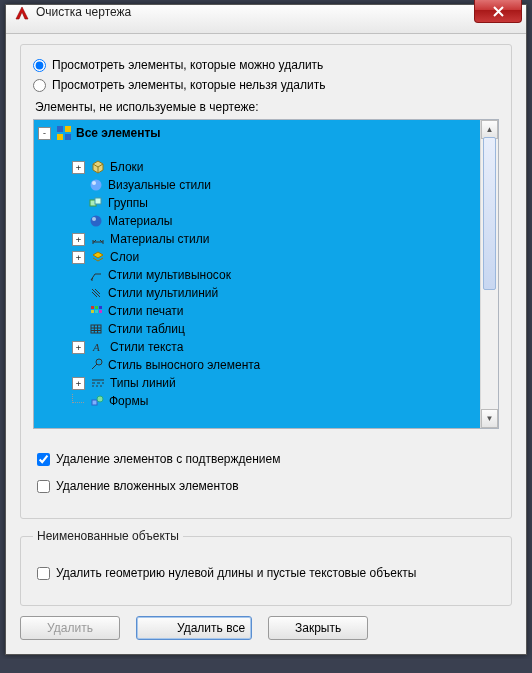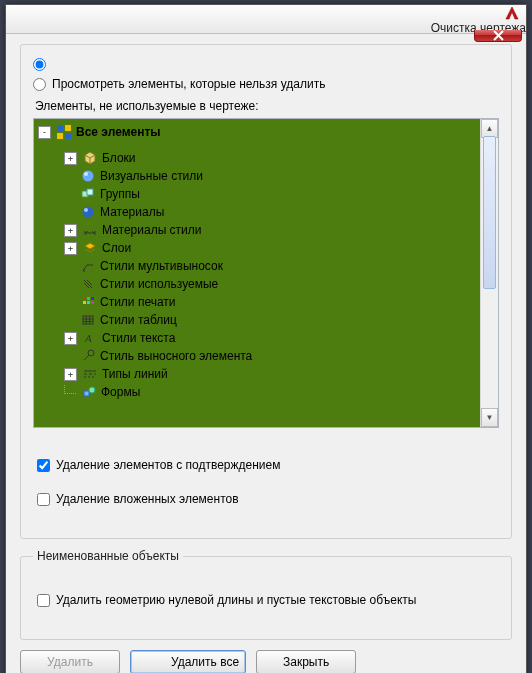--- a/index.html
+++ b/index.html
@@ -1,42 +1,42 @@
 <!DOCTYPE html>
 <html><head>
 <meta charset="utf-8">
 <style>
   html,body{margin:0;padding:0;font-family:"Segoe UI",Tahoma,sans-serif;font-size:12px;background:#3a4050;}
   .window{width:520px;margin:4px auto;background:#f0f0f0;border:1px solid #555;box-shadow:0 0 6px rgba(0,0,0,.5);}
-  .titlebar{height:28px;background:linear-gradient(#fdfdfd,#e8e8e8);border-bottom:1px solid #c0c0c0;display:flex;align-items:flex-end;position:relative;flex-direction:column;}
+  .titlebar{height:28px;background:linear-gradient(#fdfdfd,#e8e8e8);border-bottom:1px solid #c0c0c0;display:flex;align-items:flex-start;position:relative;}
   .titlebar .app-icon{width:16px;height:16px;margin:0 6px 0 8px;display:flex;align-items:center;justify-content:center;}
   .titlebar .app-icon svg{display:block;}
   .titlebar .title{flex:1;font-size:12px;color:#222;}
   .close-btn{width:46px;height:22px;margin-right:4px;margin-top:-5px;background:linear-gradient(#e07070,#c83838 45%,#a81818 46%,#c83838);border:1px solid #8a1515;border-top:none;border-radius:0 0 4px 4px;display:flex;align-items:center;justify-content:center;color:#fff;font-size:13px;font-weight:bold;cursor:pointer;}
   .body{padding:10px 14px 14px;}
   fieldset{border:1px solid #cfcfcf;border-radius:3px;padding:10px 12px 12px;margin:0 0 10px;}
   legend{padding:0 4px;color:#222;font-size:12px;}
   .radio-row{display:flex;align-items:center;margin:3px 0 6px;}
   .radio-row input{margin:0 6px 0 0;}
   .sub-label{margin:8px 0 5px 2px;}
-  .tree-box{background:#4d7c0f;border:1px solid #aeb5bf;height:300px;overflow:auto;position:relative;padding:4px 2px 4px 4px;}
+  .tree-box{background:#0ea5e9;border:1px solid #aeb5bf;height:300px;overflow:auto;position:relative;padding:4px 2px 4px 4px;}
   .tree{list-style:none;margin:0;padding:0;}
-  .tree ul{list-style:none;margin:8px;padding:0 0 0 18px;}
+  .tree ul{list-style:none;margin:16px;padding:0 0 0 18px;}
   .node{display:flex;align-items:center;height:18px;white-space:nowrap;}
   .toggle{width:11px;height:11px;border:1px solid #8a8a8a;background:#fff;display:flex;align-items:center;justify-content:center;margin-right:3px;font-size:9px;line-height:9px;color:#333;cursor:pointer;font-family:monospace;}
   .toggle.minus::before{content:"-";}
   .toggle.plus::before{content:"+";}
   .toggle.empty{border:none;background:none;}
   .dotted-last{width:11px;height:11px;margin-right:3px;border-left:1px dotted #999;border-bottom:1px dotted #999;margin-top:-6px;height:8px;}
   .icon{width:16px;height:16px;margin:0 4px 0 2px;display:inline-flex;align-items:center;justify-content:center;font-size:12px;}
   .lbl{color:#000;}
   .lbl.bold{font-weight:bold;}
-  .check-row{display:flex;align-items:center;margin:20px 0;}
+  .check-row{display:flex;align-items:center;margin:13px 0;}
   .check-row input{margin:0 6px 0 4px;}
-  .btn-row{display:flex;gap:10px;justify-content:flex-start;margin-top:8px;}
+  .btn-row{display:flex;gap:16px;justify-content:flex-start;margin-top:8px;}
   .btn{min-width:100px;height:24px;background:linear-gradient(#fdfdfd,#e3e3e3);border:1px solid #9a9a9a;border-radius:3px;font-family:inherit;font-size:12px;cursor:pointer;}
   .btn:disabled{color:#9a9a9a;cursor:default;}
   .btn.default{border-color:#5a8ed0;box-shadow:0 0 0 1px #a7c7ec inset;padding-left:40px;}
   
   .scrollbar{position:absolute;right:0;top:0;bottom:0;width:17px;background:#f0f0f0;border-left:1px solid #d9d9d9;}
   .scrollbar .arrow{height:17px;background:linear-gradient(#fcfcfc,#e5e5e5);border:1px solid #bbb;margin:0;display:flex;align-items:center;justify-content:center;font-size:8px;color:#555;cursor:pointer;}
   .scrollbar .track{position:absolute;top:17px;bottom:17px;left:0;right:0;}
   .scrollbar .thumb{position:absolute;left:2px;right:2px;top:0;height:55%;background:linear-gradient(#e8eefb,#c8d7f1);border:1px solid #9bb7dc;border-radius:2px;cursor:pointer;}
   .scrollbar .arrow.down{position:absolute;bottom:0;left:0;right:0;}
 </style>
@@ -56,20 +56,21 @@
           <path d="M1 1 L10 10 M10 1 L1 10" stroke="#fff" stroke-width="2"></path>
         </svg>
     </div>
   </div>
 
   <div class="body">
     <fieldset>
 
       <label class="radio-row">
         <input type="radio" name="view" checked="" style="">
+        <span>Просмотреть элементы, которые можно удалить</span>
       </label>
       <label class="radio-row">
         <input type="radio" name="view" style="">
         <span>Просмотреть элементы, которые нельзя удалить</span>
       </label>
 
       <div class="sub-label">Элементы, не используемые в чертеже:</div>
 
       <div class="tree-box">
         <ul class="tree">
@@ -171,21 +172,21 @@
                   </div>
                 </li>
               <li>
                   <div class="node">
                     <span class="toggle empty"></span>
                     <span class="icon">
                       <svg width="14" height="14" viewBox="0 0 14 14">
                         <path d="M3 3 L11 11 M3 6 L8 11 M6 3 L11 8" stroke="#333" fill="none"></path>
                       </svg>
                     </span>
-                    <span class="lbl">Стили используемые</span>
+                    <span class="lbl">Стили мультилиний</span>
                   </div>
                 </li>
               <li>
                   <div class="node">
                     <span class="toggle empty"></span>
                     <span class="icon">
                       <svg width="14" height="14" viewBox="0 0 14 14">
                         <rect x="2" y="2" width="3" height="3" fill="#c33"></rect>
                         <rect x="6" y="2" width="3" height="3" fill="#3c3"></rect>
                         <rect x="10" y="2" width="3" height="3" fill="#33c"></rect>

